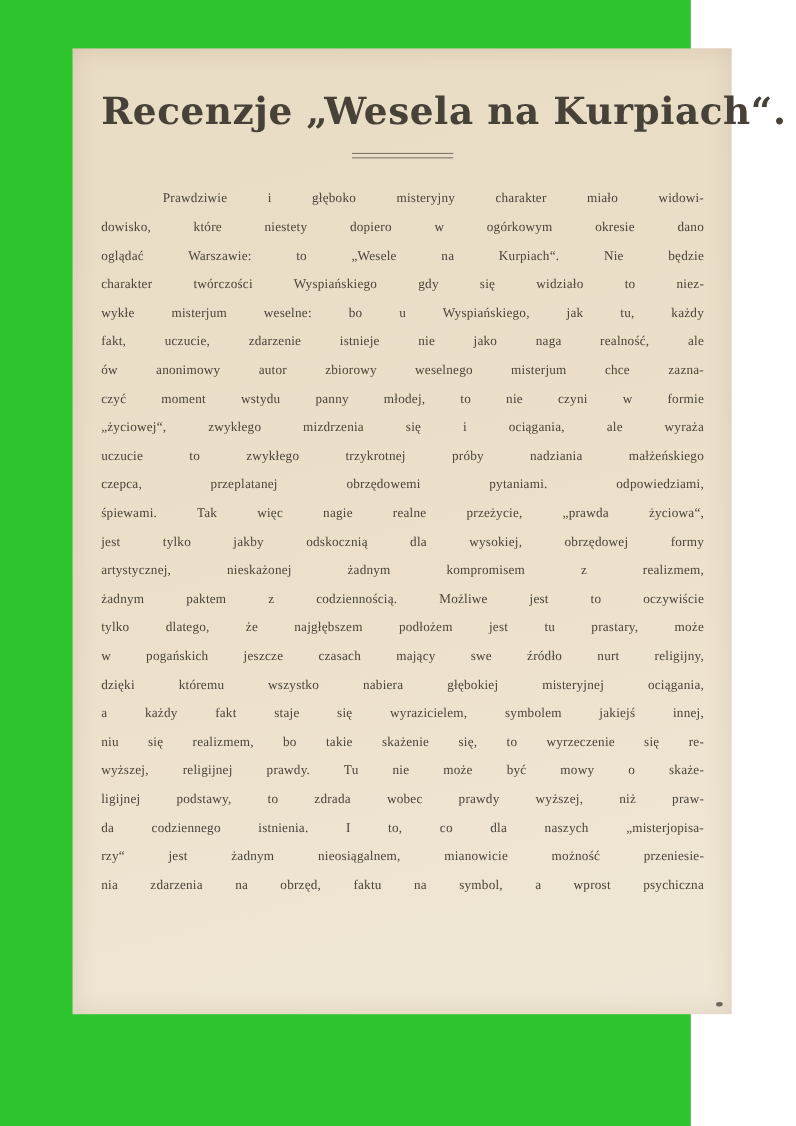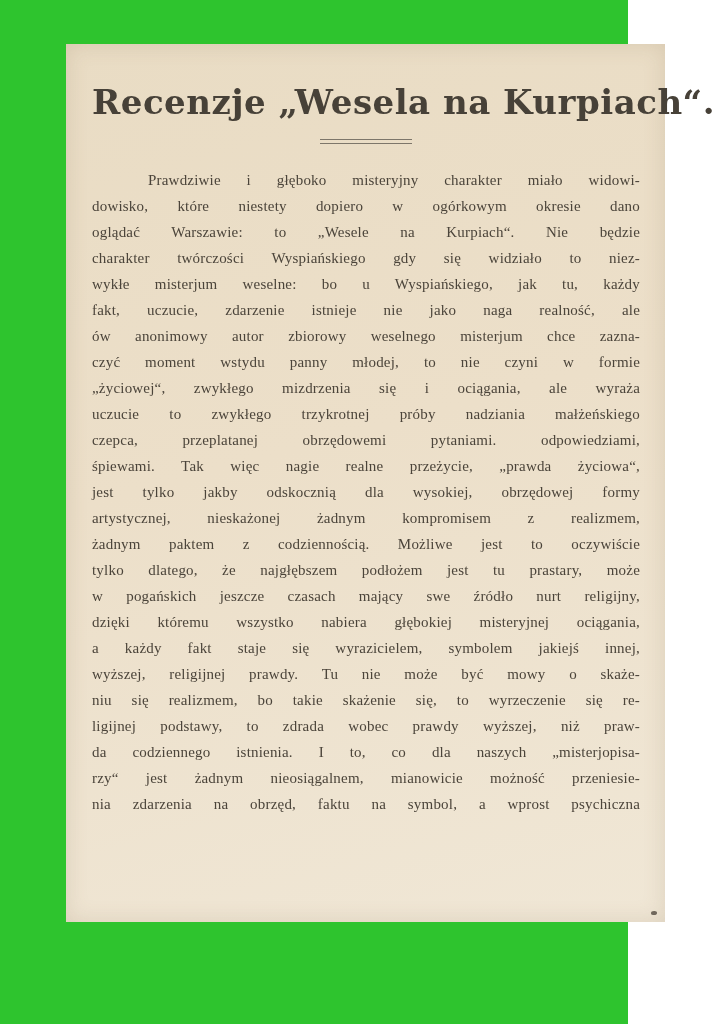--- a/index.html
+++ b/index.html
@@ -46,21 +46,21 @@
   }
   .separator {
     width: 92px;
     height: 3px;
     margin: 17px auto 0 auto;
     border-top: 1px solid #7d766a;
     border-bottom: 1px solid #7d766a;
   }
   .body-text {
     margin-top: 23px;
-    font-size: 15px;
+    font-size: 12px;
     letter-spacing: 0.2px;
   }
   .text-line {
     line-height: 26px;
     text-align: justify;
     text-align-last: justify;
     color: #4b443a;
   }
   .text-line.indent {
     text-indent: 56px;
@@ -97,22 +97,22 @@
           <div class="text-line">uczucie to zwykłego trzykrotnej próby nadziania małżeńskiego</div>
           <div class="text-line">czepca, przeplatanej obrzędowemi pytaniami. odpowiedziami,</div>
           <div class="text-line">śpiewami. Tak więc nagie realne przeżycie, „prawda życiowa“,</div>
           <div class="text-line">jest tylko jakby odskocznią dla wysokiej, obrzędowej formy</div>
           <div class="text-line">artystycznej, nieskażonej żadnym kompromisem z realizmem,</div>
           <div class="text-line">żadnym paktem z codziennością. Możliwe jest to oczywiście</div>
           <div class="text-line">tylko dlatego, że najgłębszem podłożem jest tu prastary, może</div>
           <div class="text-line">w pogańskich jeszcze czasach mający swe źródło nurt religijny,</div>
           <div class="text-line">dzięki któremu wszystko nabiera głębokiej misteryjnej ociągania,</div>
           <div class="text-line">a każdy fakt staje się wyrazicielem, symbolem jakiejś innej,</div>
+          <div class="text-line">niu się realizmem, bo takie skażenie się, to wyrzeczenie się re-</div>
           <div class="text-line">wyższej, religijnej prawdy. Tu nie może być mowy o skaże-</div>
-          <div class="text-line">niu się realizmem, bo takie skażenie się, to wyrzeczenie się re-</div>
           <div class="text-line">ligijnej podstawy, to zdrada wobec prawdy wyższej, niż praw-</div>
           <div class="text-line">da codziennego istnienia. I to, co dla naszych „misterjopisa-</div>
           <div class="text-line">rzy“ jest żadnym nieosiągalnem, mianowicie możność przeniesie-</div>
           <div class="text-line">nia zdarzenia na obrzęd, faktu na symbol, a wprost psychiczna</div>
         </div>
     </div>
     <div class="speck"></div>
   </div>
 </div>
 

